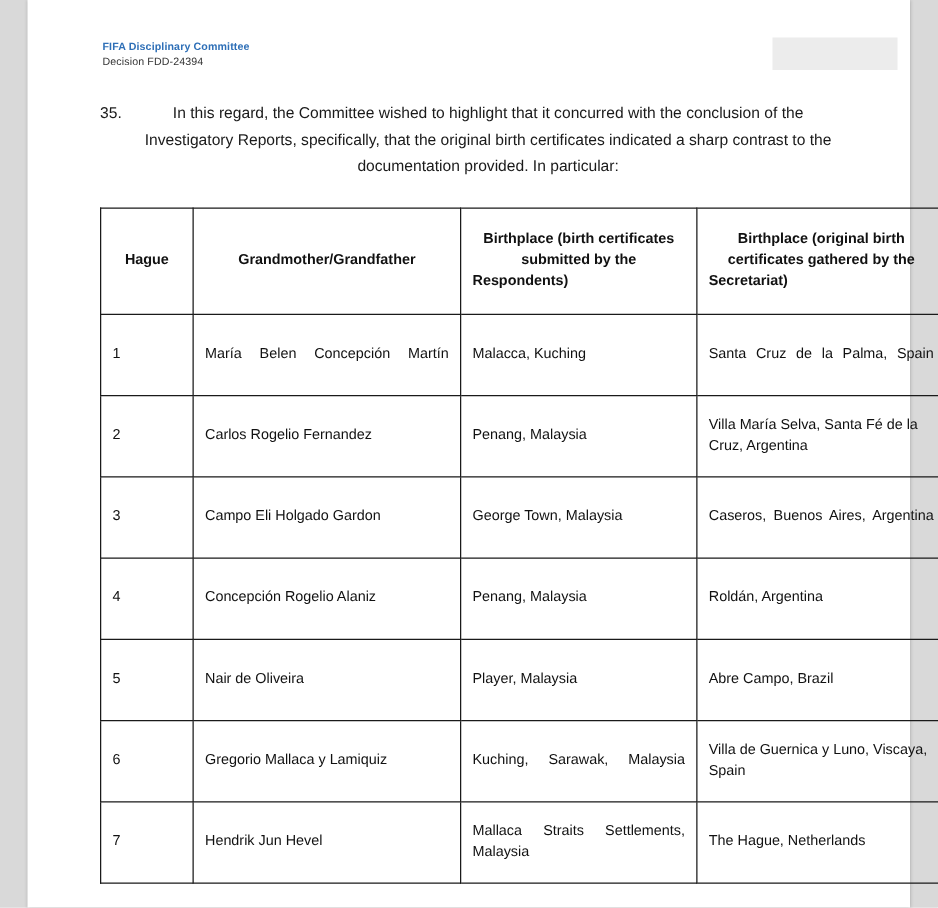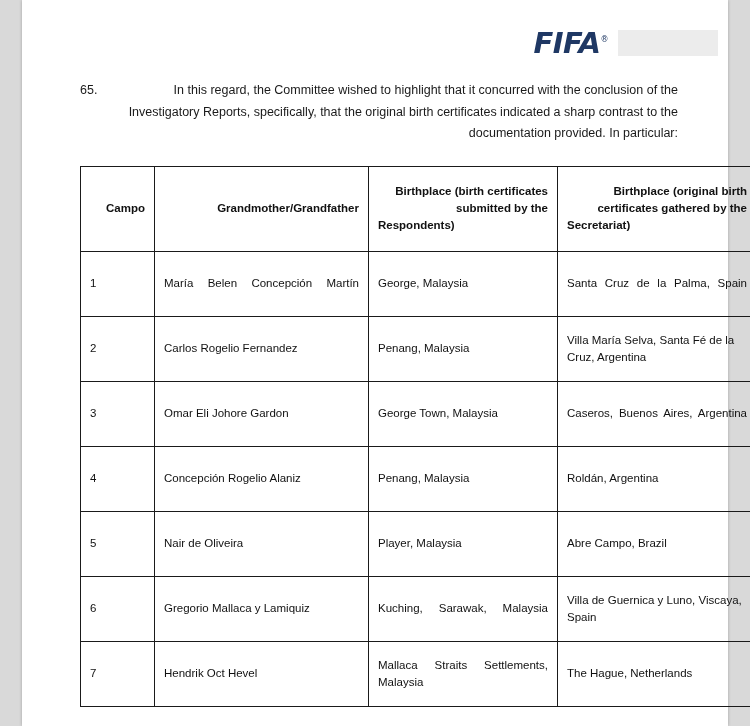--- a/index.html
+++ b/index.html
@@ -77,91 +77,94 @@
     line-height: 1.72;
   }
   .para .num {
     position: absolute;
     left: 0;
     top: 0;
   }
   .para .ptext {
     display: block;
     margin-left: 23px;
-    text-align: right;
+    text-align: center;
   }
   table.doc-table {
     margin: 21px 0 0 58px;
     width: 600px;
     border-collapse: collapse;
     table-layout: fixed;
   }
   table.doc-table td, table.doc-table th {
     border: 1px solid #1a1a1a;
     vertical-align: middle;
     padding: 8px 9px;
     font-size: 11.5px;
     color: #111111;
     line-height: 1.45;
   }
   table.doc-table th {
     font-weight: bold;
-    text-align: right;
+    text-align: center;
     vertical-align: middle;
   }
   th.c0, td.c0 { width: 55px; }
   th.c1, td.c1 { width: 195px; }
   th.c2, td.c2 { width: 170px; }
   th.c3, td.c3 { width: 180px; }
   thead th { height: 68px; }
   tbody td { height: 48px; }
   .justify { text-align: justify; text-align-last: justify; margin-top: 28px; }
   .justify-head { text-align: justify; text-align-last: justify; }
   td.c0, th.c0 { padding-left: 11px; }
 </style>
 </head>
 <body>
 
 <div class="page">
 
   <div class="header">
-    <div class="fifa-logo"><span>FIFA</span><span class="reg">®</span></div>
+    <div class="hdr-left">
+      <div class="hdr-line1">FIFA Disciplinary Committee</div>
+      <div class="hdr-line2">Decision FDD-24394</div>
+    </div>
     <div class="hdr-strip"></div>
   </div>
 
   <div class="para">
-    <span class="num">65.</span>
+    <span class="num">35.</span>
     <span class="ptext">In this regard, the Committee wished to highlight that it concurred with the conclusion of the Investigatory Reports, specifically, that the original birth certificates indicated a sharp contrast to the documentation provided. In particular:</span>
   </div>
 
   <table class="doc-table">
     <thead>
       <tr>
-        <th class="c0">Campo</th>
+        <th class="c0">Hague</th>
         <th class="c1">Grandmother/Grandfather</th>
         <th class="c2 justify-head">Birthplace (birth certificates submitted by the Respondents)</th>
         <th class="c3 justify-head">Birthplace (original birth certificates gathered by the Secretariat)</th>
       </tr>
     </thead>
     <tbody>
       <tr>
         <td class="c0">1</td>
         <td class="c1 justify">María Belen Concepción Martín</td>
-        <td class="c2">George, Malaysia</td>
+        <td class="c2">Malacca, Kuching</td>
         <td class="c3 justify">Santa Cruz de la Palma, Spain</td>
       </tr>
       <tr>
         <td class="c0">2</td>
         <td class="c1">Carlos Rogelio Fernandez</td>
         <td class="c2">Penang, Malaysia</td>
         <td class="c3">Villa María Selva, Santa Fé de la Cruz, Argentina</td>
       </tr>
       <tr>
         <td class="c0">3</td>
-        <td class="c1">Omar Eli Johore Gardon</td>
+        <td class="c1">Campo Eli Holgado Gardon</td>
         <td class="c2">George Town, Malaysia</td>
         <td class="c3 justify">Caseros, Buenos Aires, Argentina</td>
       </tr>
       <tr>
         <td class="c0">4</td>
         <td class="c1">Concepción Rogelio Alaniz</td>
         <td class="c2">Penang, Malaysia</td>
         <td class="c3">Roldán, Argentina</td>
       </tr>
       <tr>
@@ -171,20 +174,20 @@
         <td class="c3">Abre Campo, Brazil</td>
       </tr>
       <tr>
         <td class="c0">6</td>
         <td class="c1">Gregorio Mallaca y Lamiquiz</td>
         <td class="c2 justify">Kuching, Sarawak, Malaysia</td>
         <td class="c3">Villa de Guernica y Luno, Viscaya, Spain</td>
       </tr>
       <tr>
         <td class="c0">7</td>
-        <td class="c1">Hendrik Oct Hevel</td>
+        <td class="c1">Hendrik Jun Hevel</td>
         <td class="c2 justify">Mallaca Straits Settlements, Malaysia</td>
         <td class="c3">The Hague, Netherlands</td>
       </tr>
     </tbody>
   </table>
 
 </div>
 
 </body></html>

